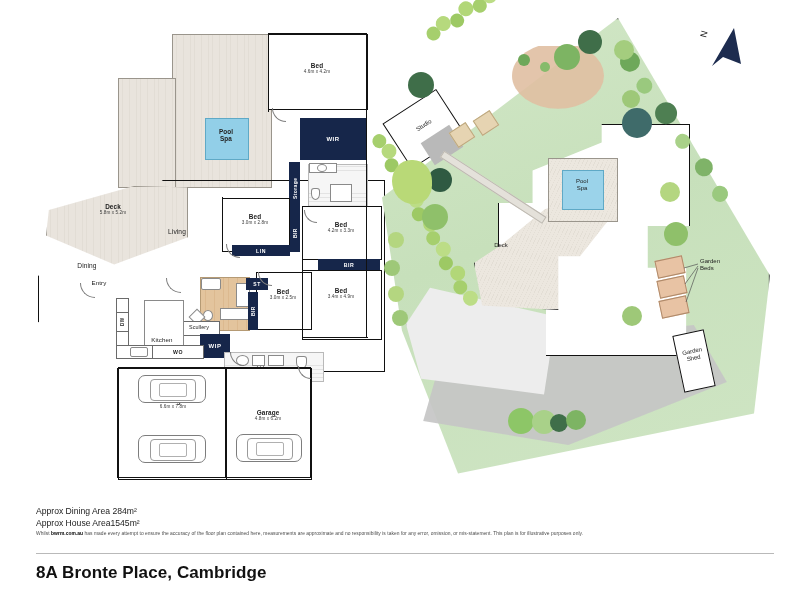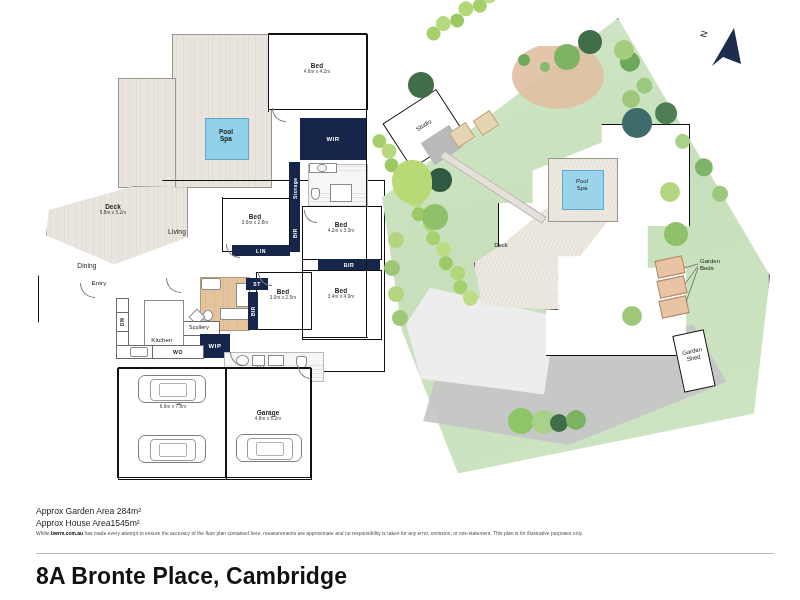--- a/index.html
+++ b/index.html
@@ -44,21 +44,21 @@
   .treeblob{position:absolute;border-radius:50%;}
   .hedgedot{position:absolute;border-radius:50%;}
   .siteLabel{position:absolute;font-size:6px;color:#1d1d1d;text-align:center;line-height:1.15;white-space:nowrap;}
 
   
   #footer{position:absolute;left:0;top:505px;width:800px;}
   .areaLine{font-size:8.6px;color:#1b1b1b;margin-left:36px;line-height:1.45;}
   .disc{font-size:4.9px;color:#4b4b4b;margin-left:36px;margin-top:1px;letter-spacing:.05px;}
   .disc b{color:#000;}
   .rule{position:absolute;left:36px;top:48px;width:738px;height:1px;background:#b9b9b9;}
-  .addr{position:absolute;left:36px;top:58px;font-size:23px;font-weight:700;color:#111;letter-spacing:.1px;}
+  .addr{position:absolute;left:36px;top:58px;font-size:17px;font-weight:700;color:#111;letter-spacing:.1px;}
 </style>
 </head>
 <body>
 
 <div id="page">
 
   <div id="fp">
 
     <div class="deckfill" style="left:172px;top:34px;width:98px;height:152px;"></div>
     <div class="deckfill" style="left:118px;top:78px;width:56px;height:108px;"></div>
@@ -370,21 +370,21 @@
     <div class="treeblob" style="left:148px;top:44px;width:12px;height:12px;background:#6ea85a;"></div>
     <div class="treeblob" style="left:170px;top:52px;width:10px;height:10px;background:#86bb6b;"></div>
 
     <svg class="abs" style="left:330px;top:14px;width:46px;height:56px;" viewBox="0 0 46 56">
       <path d="M34 4 L12 42 L23 33 L41 40 Z" fill="#1d2c4f"></path>
       <text x="6" y="14" font-family="Liberation Sans, sans-serif" font-size="9" fill="#111" transform="rotate(-75 6 14)">N</text>
     </svg>
   </div>
 
   <div id="footer">
-    <div class="areaLine">Approx Garden Area 284m²</div>
+    <div class="areaLine">Approx Dining Area 284m²</div>
     <div class="areaLine">Approx House Area1545m²</div>
     <div class="disc">
       <span>Whilst </span><b>bwrm.com.au</b><span> has made every attempt to ensure the accuracy of the floor plan contained here, measurements are approximate and no responsibility is taken for any error, omission, or mis-statement. This plan is for illustrative purposes only.</span>
     </div>
     <div class="rule"></div>
     <div class="addr">8A Bronte Place, Cambridge</div>
   </div>
 
 </div>
 

